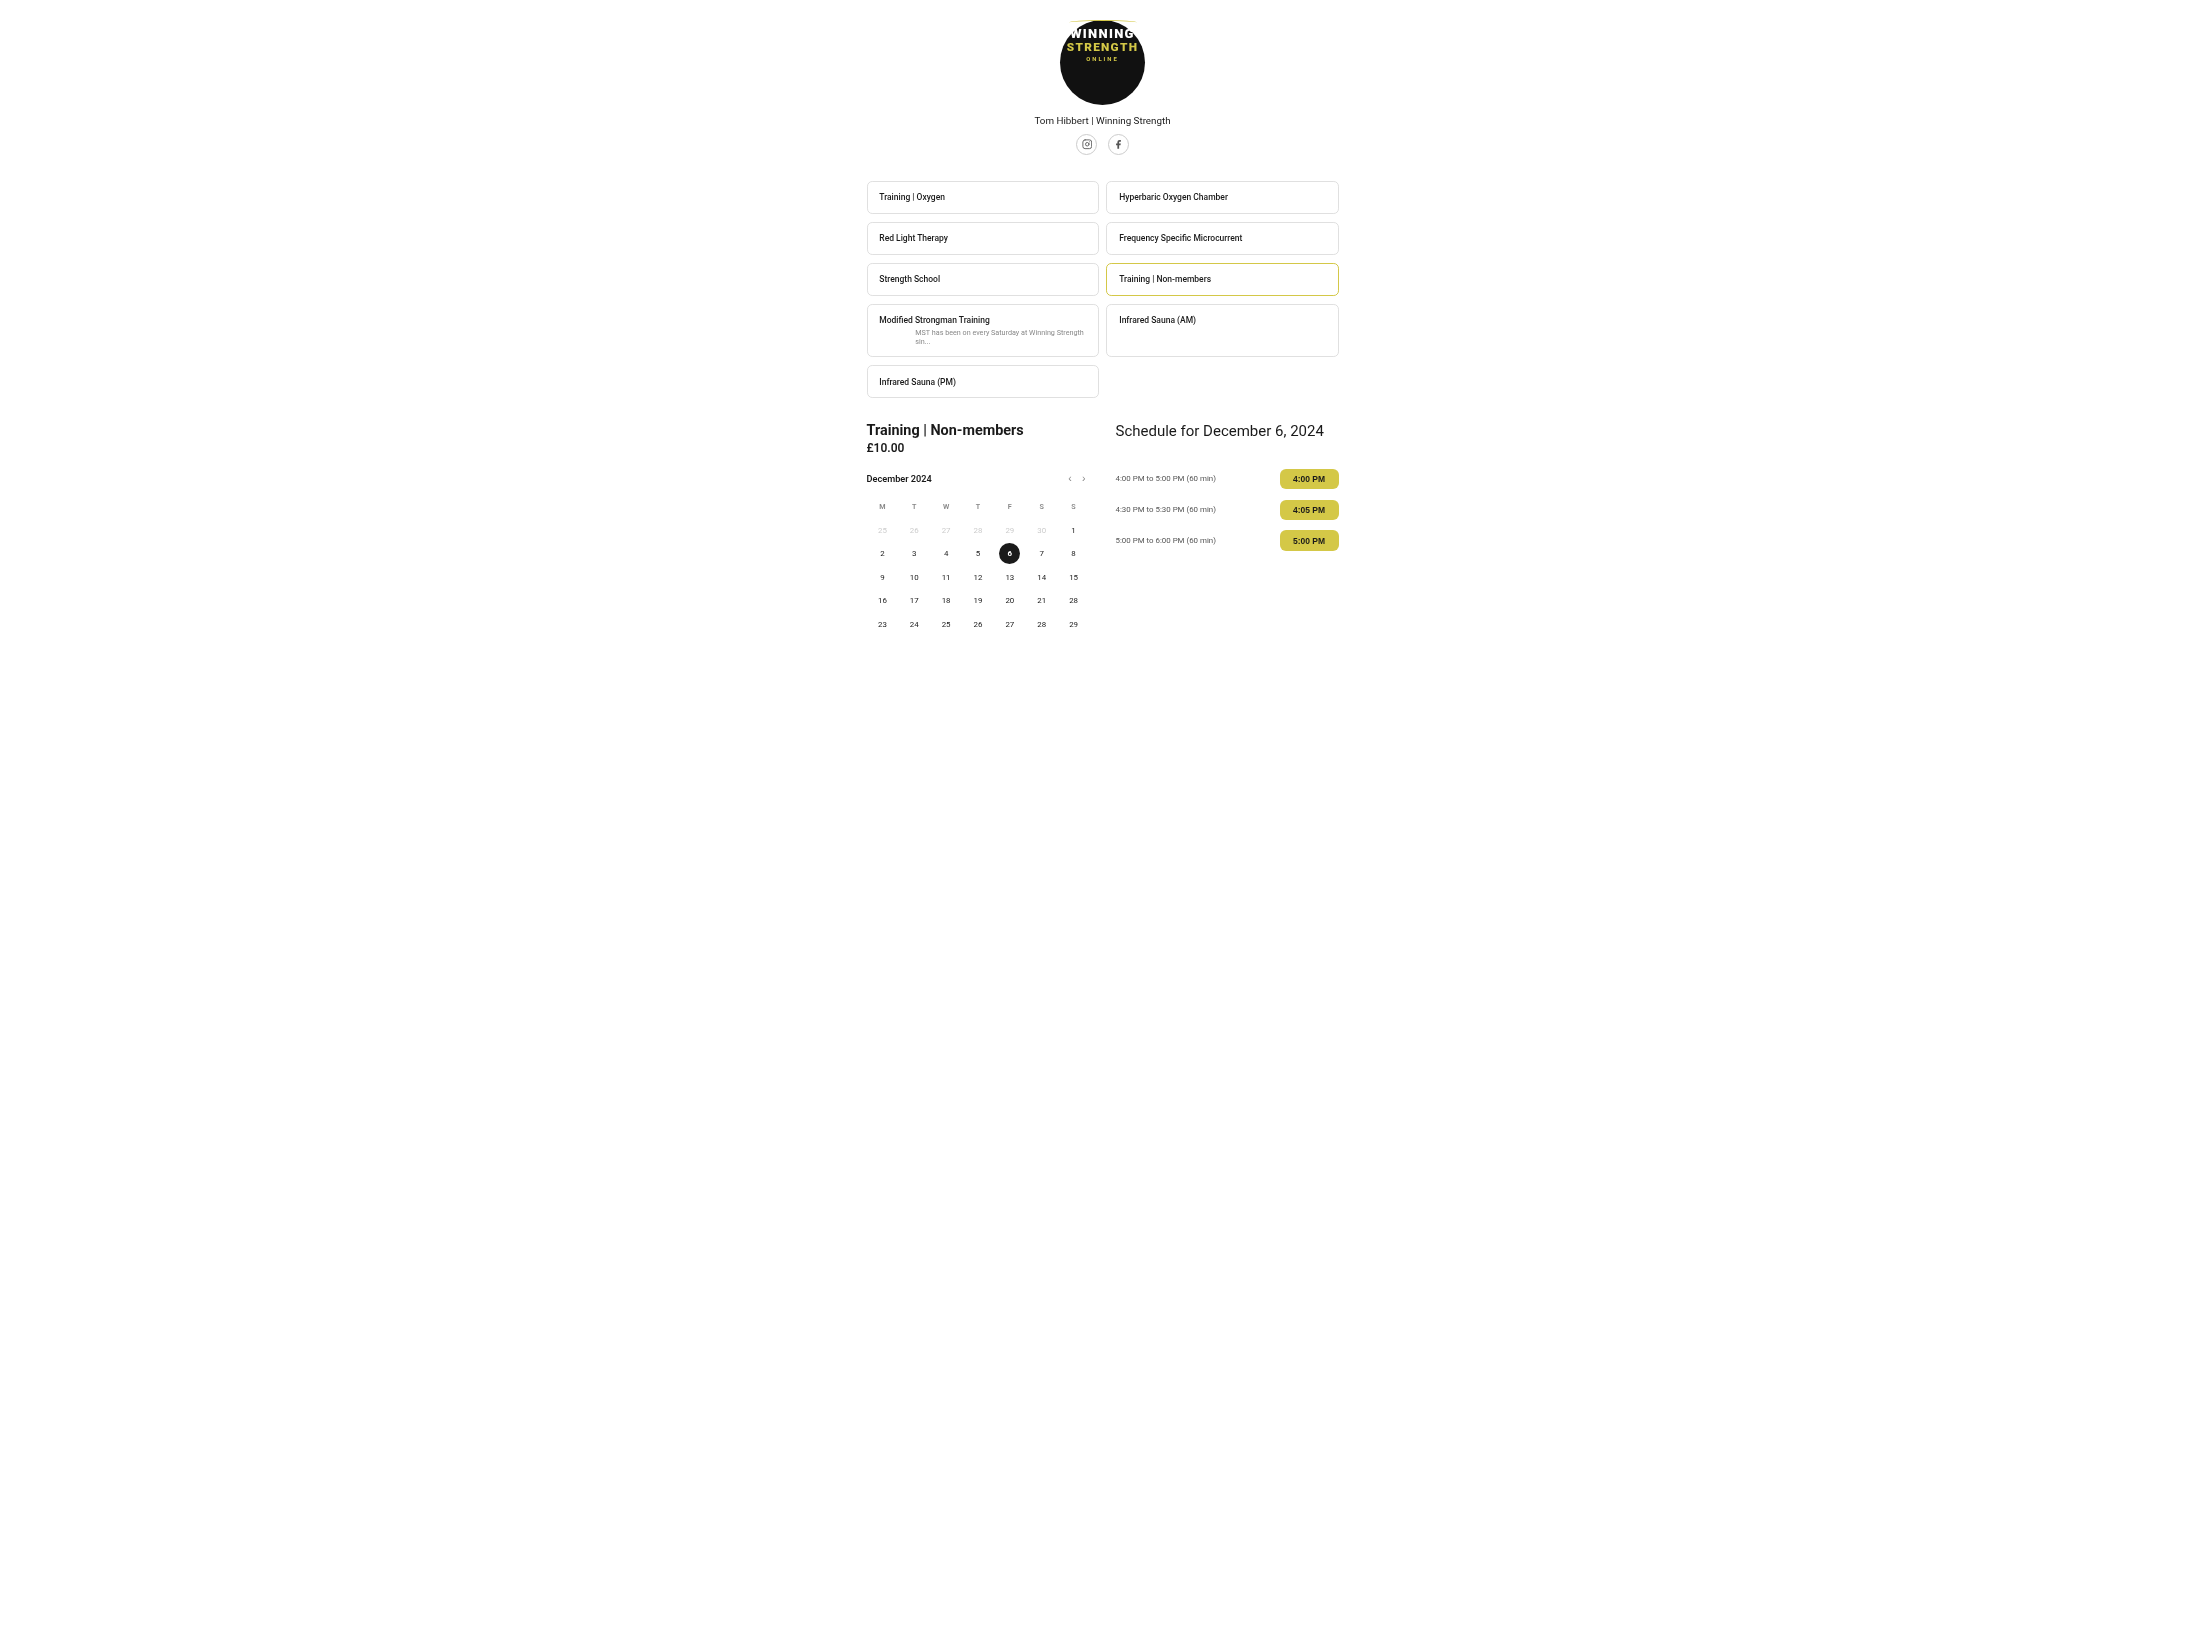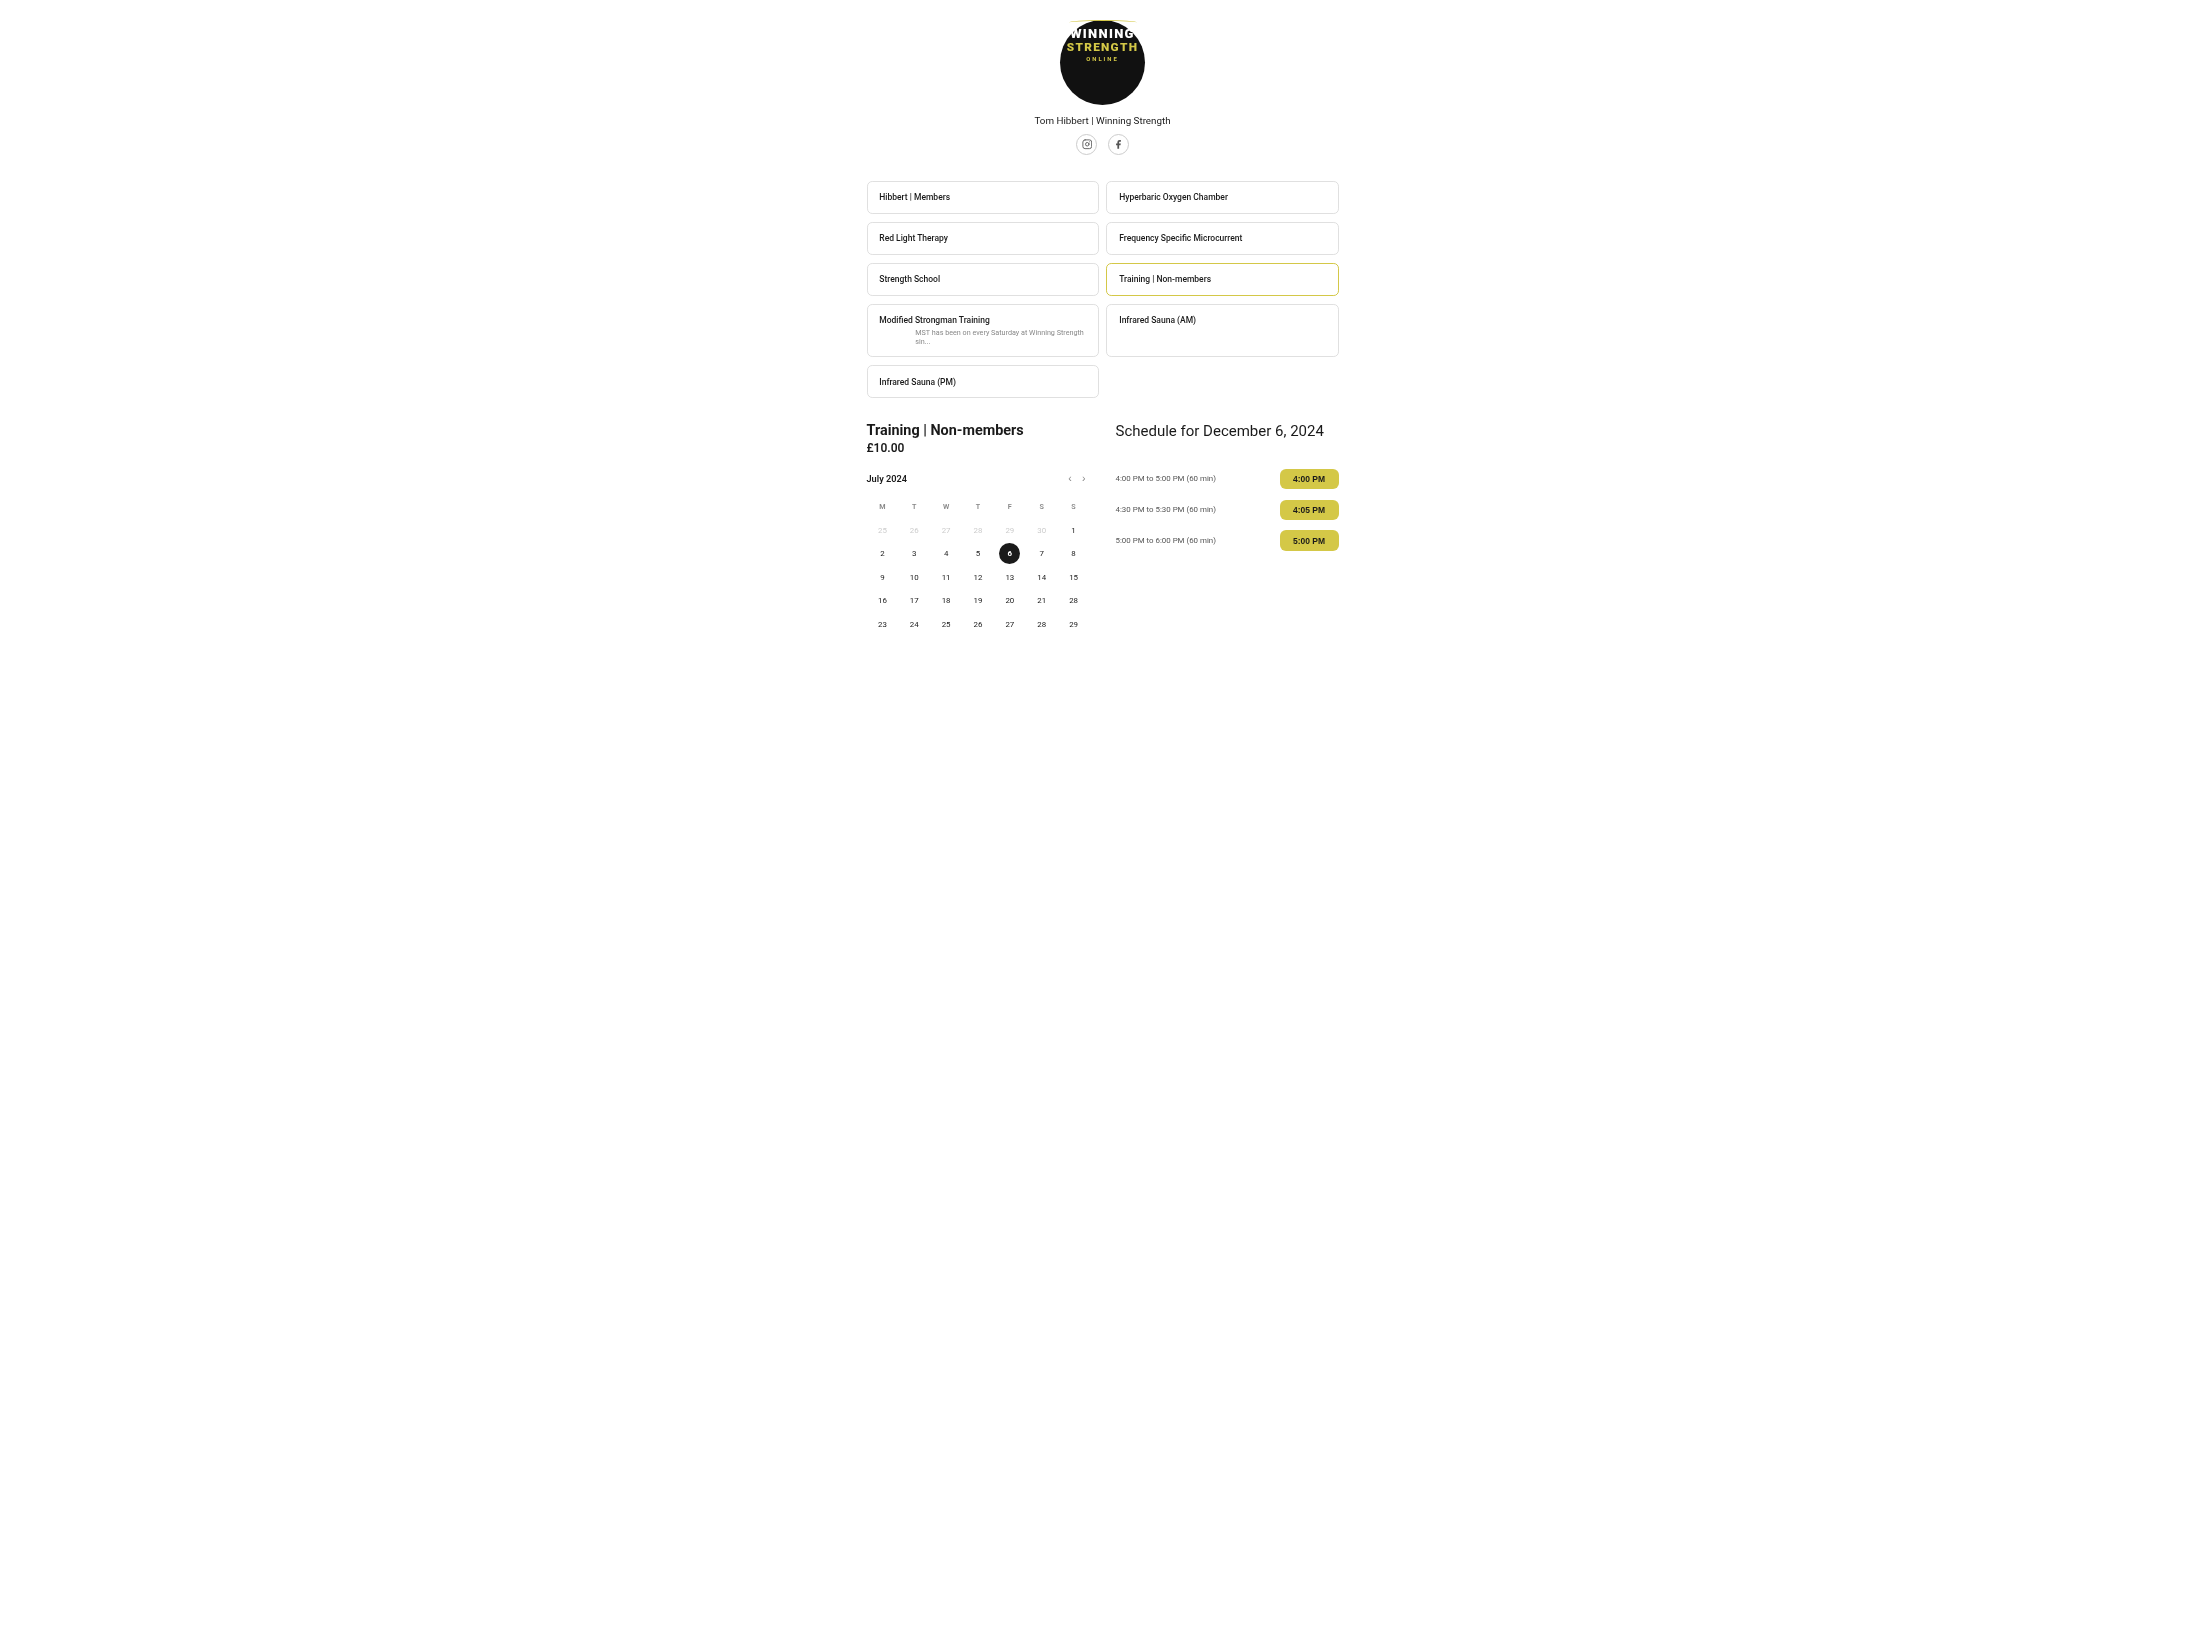--- a/index.html
+++ b/index.html
@@ -282,21 +282,21 @@
       <div class="social-icon">
         <svg width="10.5" height="10.5" viewBox="0 0 24 24" fill="currentColor">
           <path d="M18 2h-3a5 5 0 0 0-5 5v3H7v4h3v8h4v-8h3l1-4h-4V7a1 1 0 0 1 1-1h3z"></path>
         </svg>
       </div>
     </div>
   </div>
 
   <div class="service-grid" id="service-grid">
   <div class="service-card">
-        <div class="card-title">Hibbert | Members</div>
+        <div class="card-title">Training | Oxygen</div>
       </div>
       <div class="service-card">
         <div class="card-title">Hyperbaric Oxygen Chamber</div>
       </div>
       <div class="service-card">
         <div class="card-title">Red Light Therapy</div>
       </div>
       <div class="service-card">
         <div class="card-title">Frequency Specific Microcurrent</div>
       </div>
@@ -318,21 +318,21 @@
       </div>
     </div>
 
   <div class="booking-section">
 
     <div class="booking-left">
       <div class="booking-title">Training | Non-members</div>
       <div class="booking-price">£10.00</div>
 
       <div class="calendar-header">
-        <div class="calendar-month">July 2024</div>
+        <div class="calendar-month">December 2024</div>
         <div class="calendar-nav">
           <button class="calendar-nav-btn">‹</button>
           <button class="calendar-nav-btn">›</button>
         </div>
       </div>
 
       <div class="calendar-grid" id="calendar-grid">
       <div class="cal-row">
             <div class="cal-cell header">M</div>
             <div class="cal-cell header">T</div>

